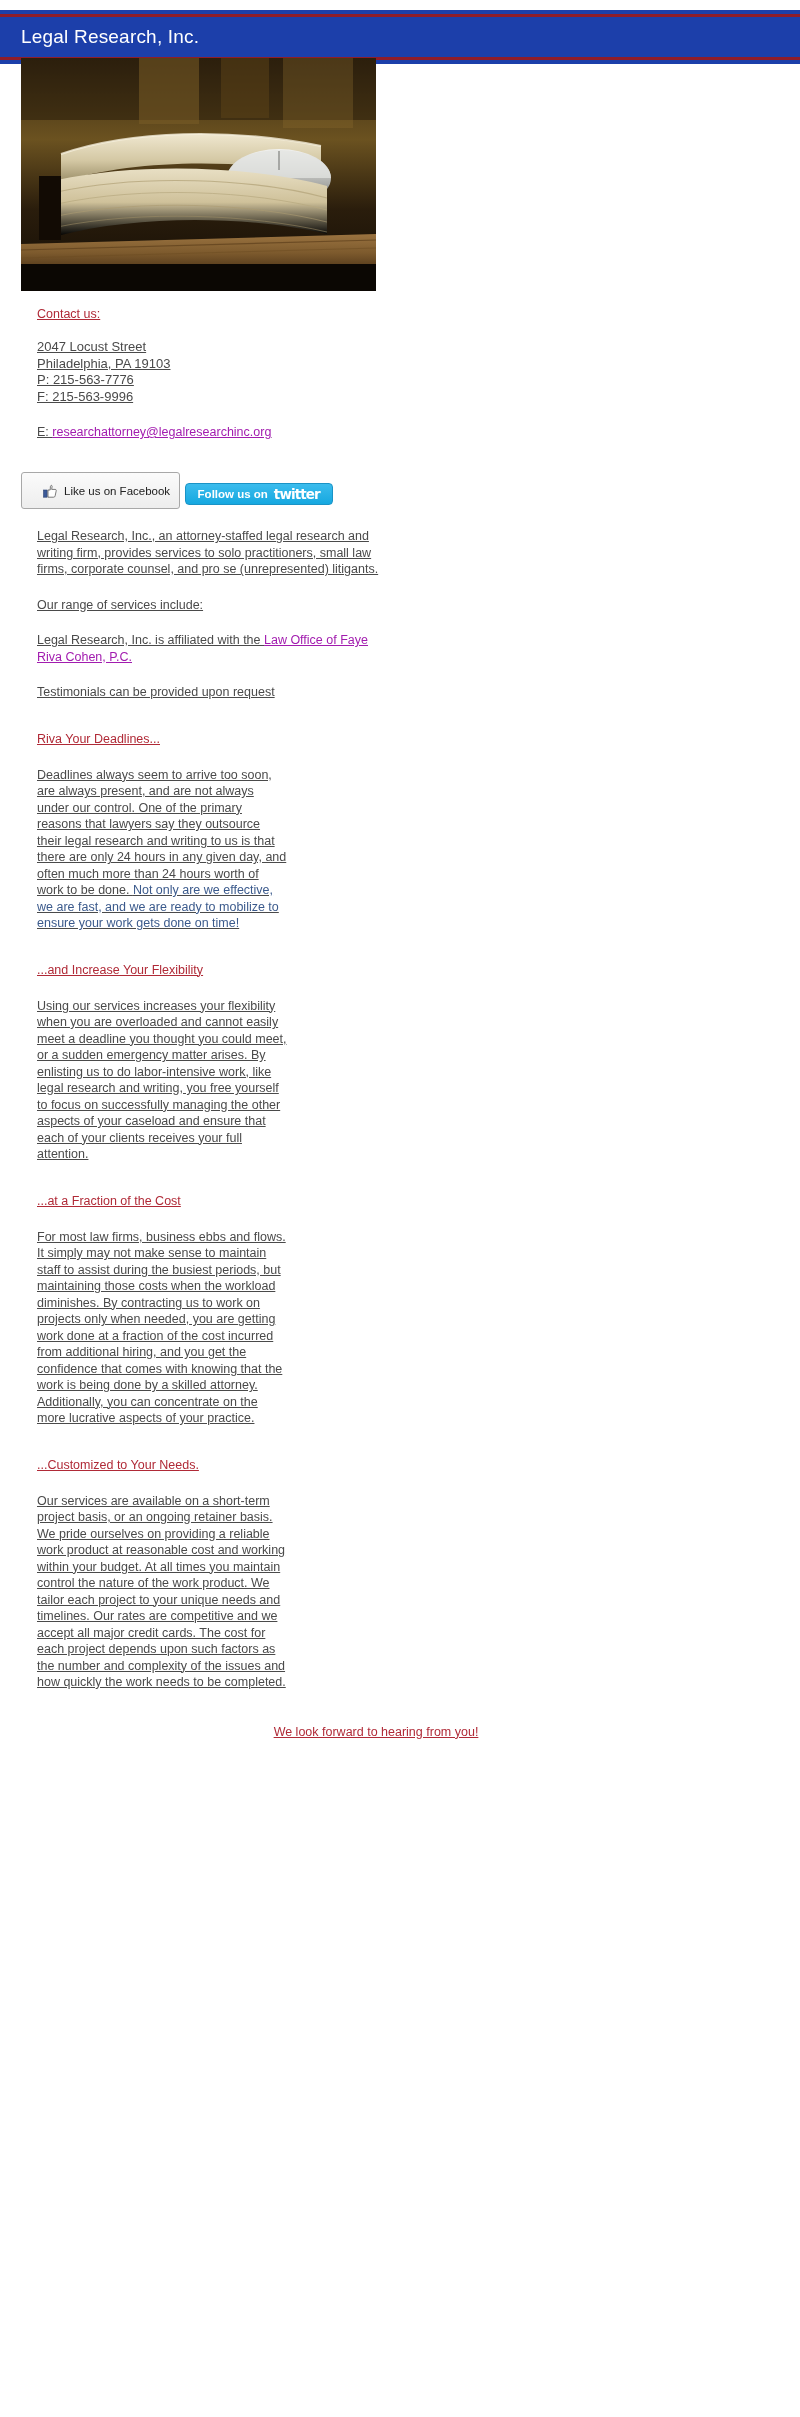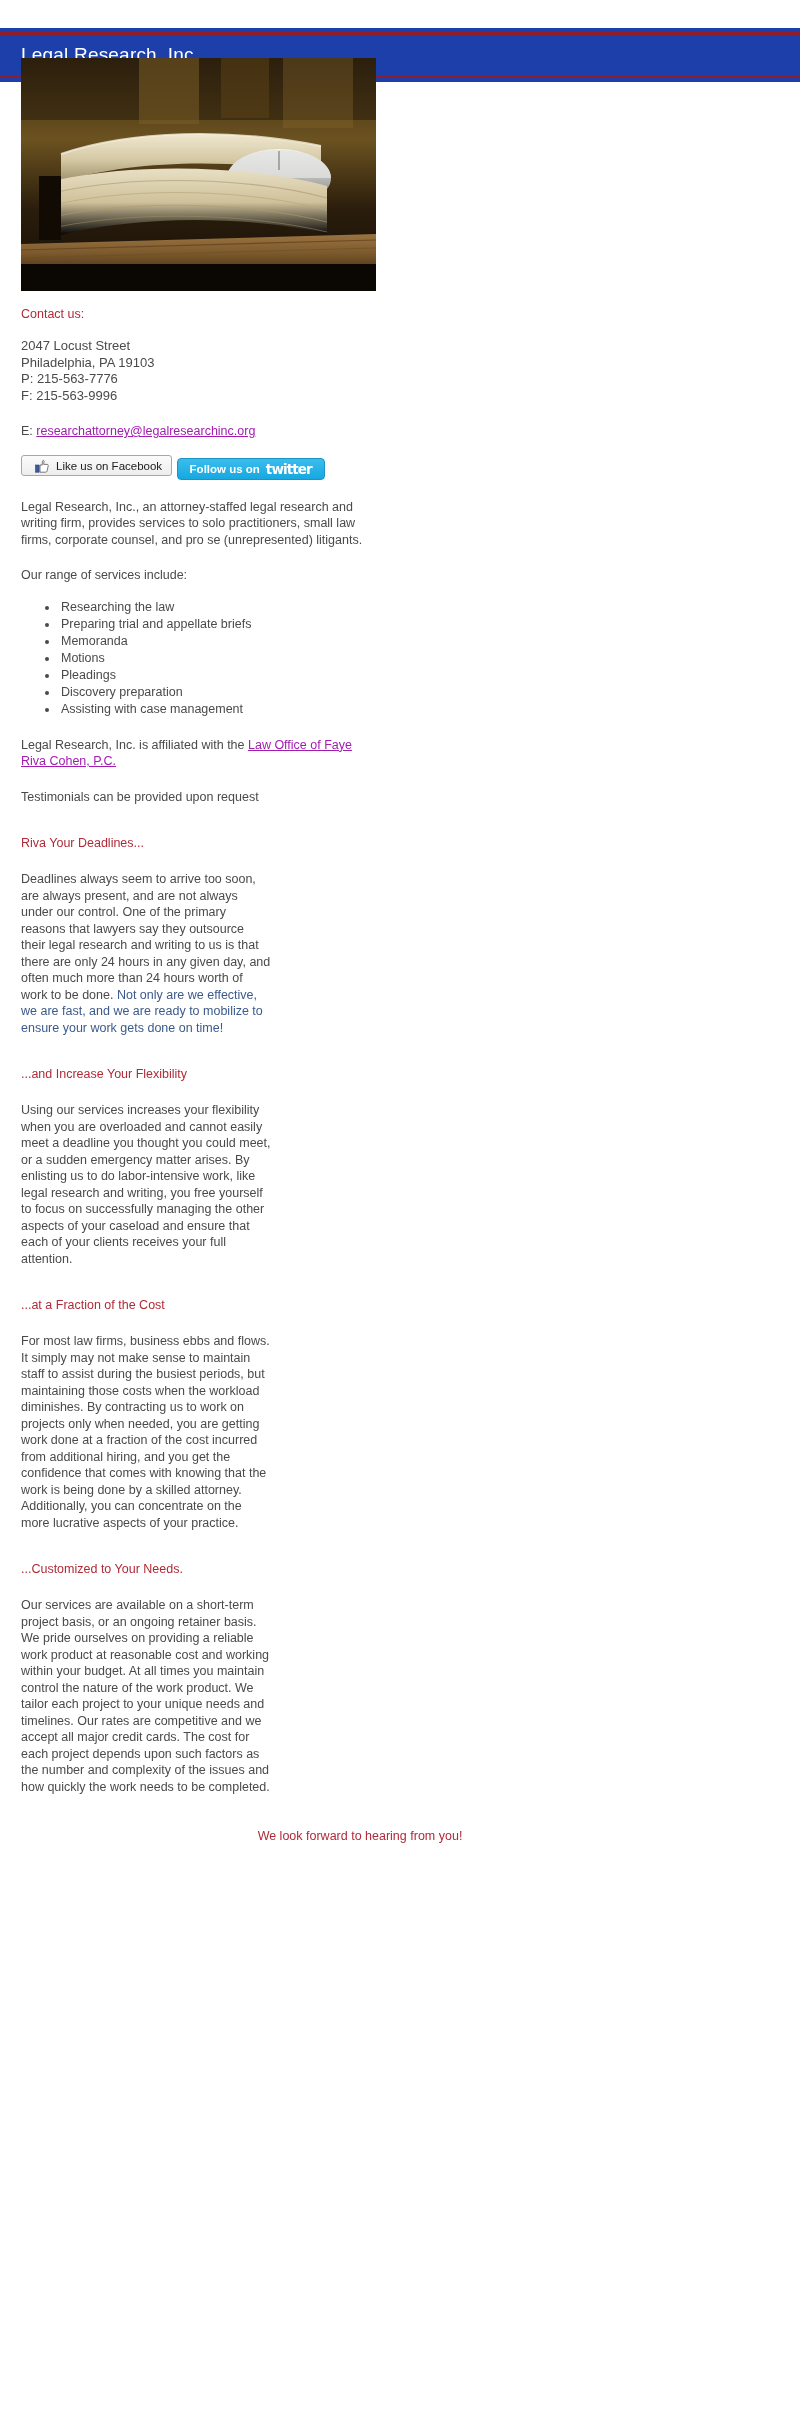--- a/index.html
+++ b/index.html
@@ -12,21 +12,21 @@
   body {
     width: 800px;
     height: 2417px;
     position: relative;
     overflow: hidden;
   }
 
   
   .banner-wrap {
     position: absolute;
-    top: 28px;
+    top: 10px;
     left: 0;
     width: 800px;
   }
   .banner-rule-outer {
     height: 4px;
     background: #1c3faa;
   }
   .banner-rule-red {
     height: 3px;
     background: #8f1d2a;
@@ -64,21 +64,22 @@
     display: block;
     border: 0;
   }
 
   .block {
     padding-left: 21px;
     padding-right: 20px;
   }
 
   p, ul {
-    margin: 0;
+    margin: 16px;
+    text-decoration: underline;
   }
 
   .red-label {
     color: #b02a37;
     font-size: 12.5px;
     line-height: 17px;
     margin-top: 15px;
   }
 
   .addr {
@@ -98,22 +99,22 @@
     color: #a21caf;
     text-decoration: underline;
   }
 
   
   .fb-btn {
     margin-top: 15px;
     display: inline-flex;
     align-items: center;
     gap: 7px;
-    height: 21px;
-    padding: 0 9px 0 13px;
+    height: 37px;
+    padding: 0 9px 0 21px;
     background: linear-gradient(to bottom, #fbfbfb 0%, #ededed 100%);
     border: 1px solid #a8a8a8;
     border-radius: 3px;
     font-size: 11.5px;
     color: #202020;
     cursor: pointer;
     white-space: nowrap;
   }
   .thumb-svg { display: block; }
 
@@ -274,29 +275,20 @@
     
     <div class="tw-btn">
       <span>Follow us on</span>
       <span class="tw-word">twitter</span>
     </div>
 
     
     <p class="body-p">Legal Research, Inc., an attorney-staffed legal research and writing firm, provides services to solo practitioners, small law firms, corporate counsel, and pro se (unrepresented) litigants.</p>
 
     <p class="body-p">Our range of services include:</p>
-    <ul class="services">
-      <li>Researching the law</li>
-      <li>Preparing trial and appellate briefs</li>
-      <li>Memoranda</li>
-      <li>Motions</li>
-      <li>Pleadings</li>
-      <li>Discovery preparation</li>
-      <li>Assisting with case management</li>
-    </ul>
 
 
     <p class="body-p"><span>Legal Research, Inc. is affiliated with the </span><a class="link" href="#">Law Office of Faye Riva Cohen, P.C.</a></p>
 
     <p class="body-p">Testimonials can be provided upon request</p>
 
     
     <p class="section-head">Riva Your Deadlines...</p>
     <p class="body-p narrow"><span>Deadlines always seem to arrive too soon, are always present, and are not always under our control. One of the primary reasons that lawyers say they outsource their legal research and writing to us is that there are only 24 hours in any given day, and often much more than 24 hours worth of work to be done. </span><span class="hl-blue">Not only are we effective, we are fast, and we are ready to mobilize to ensure your work gets done on time!</span></p>
 

